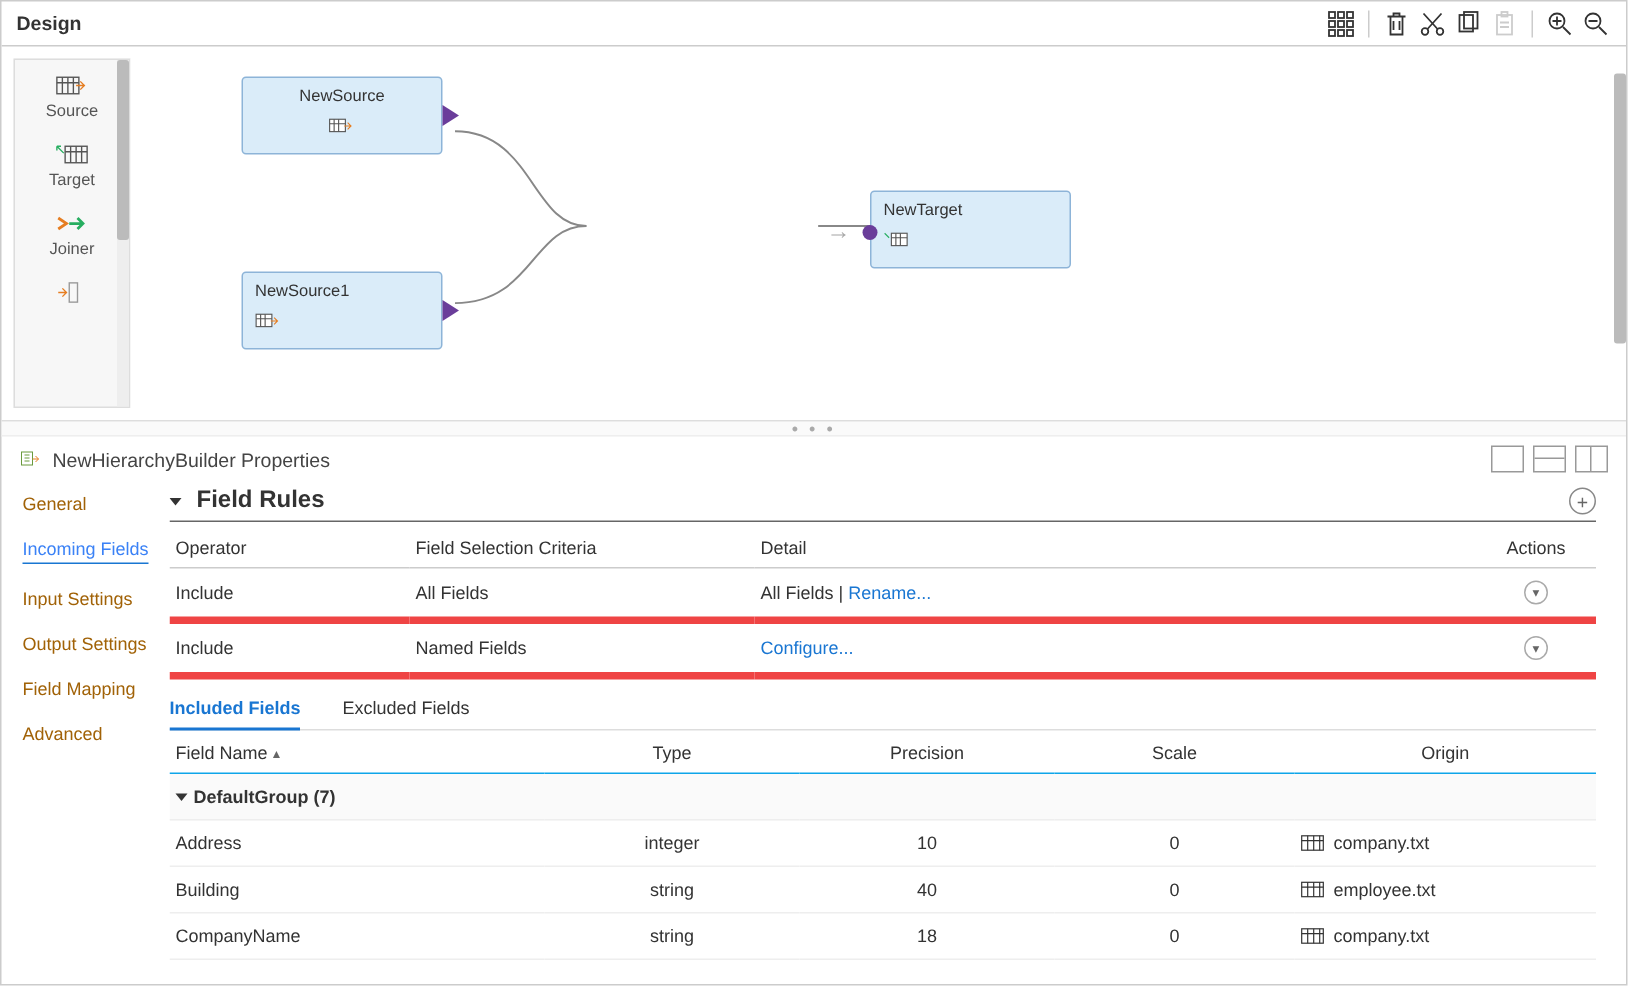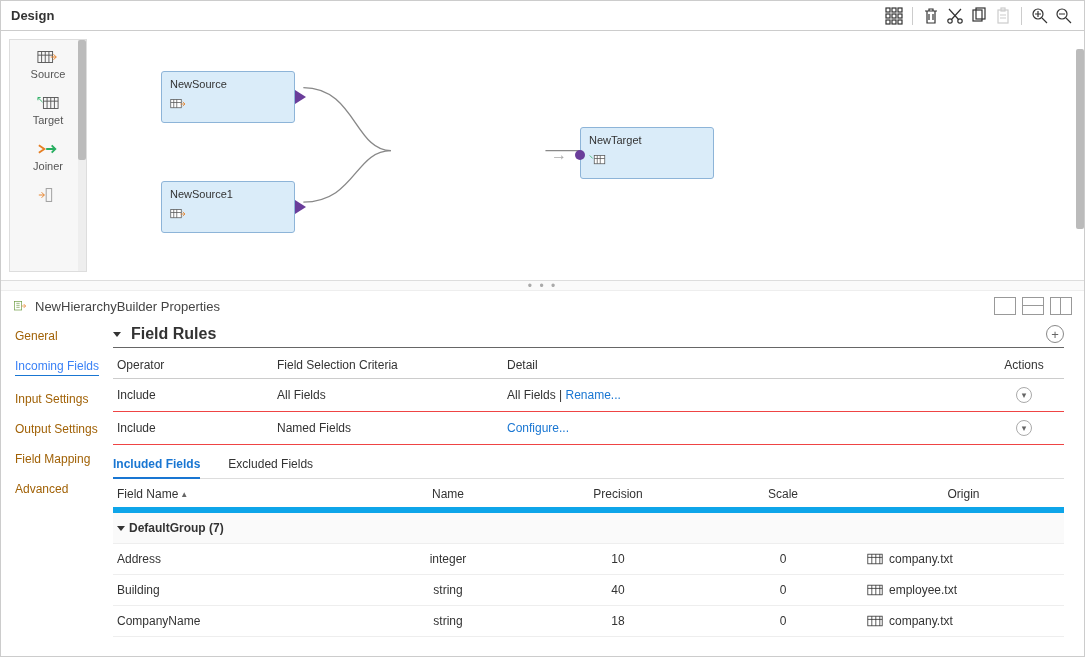--- a/index.html
+++ b/index.html
@@ -56,30 +56,30 @@
 .side-tab { color: #a16207; cursor:pointer; }
 .side-tab.active { color: #3b82f6; border-bottom: 1px solid #1976d2; padding-bottom:2px; width:fit-content;}
 
 .props-content { flex:1; border-left: 0px solid #eee; padding-right: 20px; overflow:hidden; }
 .section-title { display:flex; align-items:center; justify-content:space-between; padding: 4px 0; border-bottom:1px solid #666; margin-bottom:4px;}
 .section-title .left { display:flex; align-items:center; gap:6px; font-weight:bold; font-size:16px;}
 .section-title .add { width:18px; height:18px; border:1px solid #888; border-radius:50%; display:flex; align-items:center; justify-content:center; font-size:13px; color:#666; cursor:pointer;}
 
 .rules-table { width:100%; border-collapse: collapse; }
 .rules-table th { text-align:left; font-weight:normal; font-size:12px; color:#333; padding:6px 4px; border-bottom:1px solid #ccc; }
-.rules-table td { padding:8px 4px; font-size:12px; color:#333; border-bottom:1px solid #ef4444; }
+.rules-table td { padding:8px 4px; font-size:12px; color:#333; border-bottom:5px solid #ef4444; }
 .link { color:#1976d2; cursor:pointer; }
 .action-chev { width:16px; height:16px; border:1px solid #aaa; border-radius:50%; display:inline-flex; align-items:center; justify-content:center; font-size:9px; color:#666; cursor:pointer;}
 
 .subtabs { display:flex; gap:28px; margin-top: 6px; border-bottom:1px solid #ddd; }
 .subtab { padding: 6px 0; font-size:12px; color:#333; cursor:pointer; }
 .subtab.active { color:#1976d2; font-weight:bold; border-bottom:2px solid #1976d2; margin-bottom:-1px;}
 
 .fields-table { width:100%; border-collapse:collapse; margin-top:2px;}
-.fields-table th { text-align:left; font-weight:normal; padding:6px 4px; font-size:12px; border-bottom:6px solid #0ea5e9;}
+.fields-table th { text-align:left; font-weight:normal; padding:6px 4px; font-size:12px; border-bottom:1px solid #0ea5e9;}
 .fields-table th.center, .fields-table td.center { text-align:center; }
 .fields-table td { padding:8px 4px; font-size:12px; border-bottom:1px solid #eee;}
 .group-row td { font-weight:bold; background:#fafafa;}
 .sort-ind { font-size:8px; color:#666; margin-left:2px; vertical-align:middle;}
 .origin-cell { display:flex; align-items:center; gap:6px; }
 .origin-cell svg { width:16px; height:12px;}
 
 
 .caret { display:inline-block; width:0; height:0; border-left:4px solid transparent; border-right:4px solid transparent; border-top:5px solid #333; margin-right:4px; vertical-align:middle;}
 </style>
@@ -182,21 +182,21 @@
       </div>
   </div>
 
   <div class="canvas">
     <svg class="wires" viewBox="0 0 960 240" preserveAspectRatio="none">
       <path d="M210 50 C260 50 260 115 295 115"></path>
       <path d="M210 168 C260 168 260 115 295 115"></path>
       <path d="M445 115 L495 115"></path>
     </svg>
 
-    <div class="cnode" style="left:74px; top:32px;">
+    <div class="cnode" style="left:74px; top:12px;text-align:center;">
       <div class="node-title">NewSource</div>
       <div class="node-icon"><svg viewBox="0 0 24 18">
             <rect x="1" y="3" width="14" height="11" fill="#fff" stroke="#555"></rect>
             <path d="M1 7h14M5 3v11M9 3v11" stroke="#555"></path>
             <path d="M14 9l6 0M17 6l3 3-3 3" stroke="#e67e22" fill="none"></path>
           </svg></div>
       <div class="tri" style="right:-12px; top:18px;"></div>
     </div>
 
     <div class="cnode" style="left:74px; top:142px;">
@@ -294,21 +294,21 @@
 
     <div class="subtabs">
       <div class="subtab active">Included Fields</div>
       <div class="subtab">Excluded Fields</div>
     </div>
 
     <table class="fields-table">
       <thead>
           <tr>
         <th style="width:250px"><span>Field Name</span><span class="sort-ind">▲</span></th>
-        <th class="center" style="width:170px">Name</th>
+        <th class="center" style="width:170px">Type</th>
         <th class="center" style="width:170px">Precision</th>
         <th class="center" style="width:160px">Scale</th>
         <th class="center">Origin</th>
       </tr>
         </thead>
       <tbody>
         <tr class="group-row">
           <td colspan="5"><span class="caret"></span><span>DefaultGroup</span> <span>(7)</span></td>
         </tr>
         <tr>

